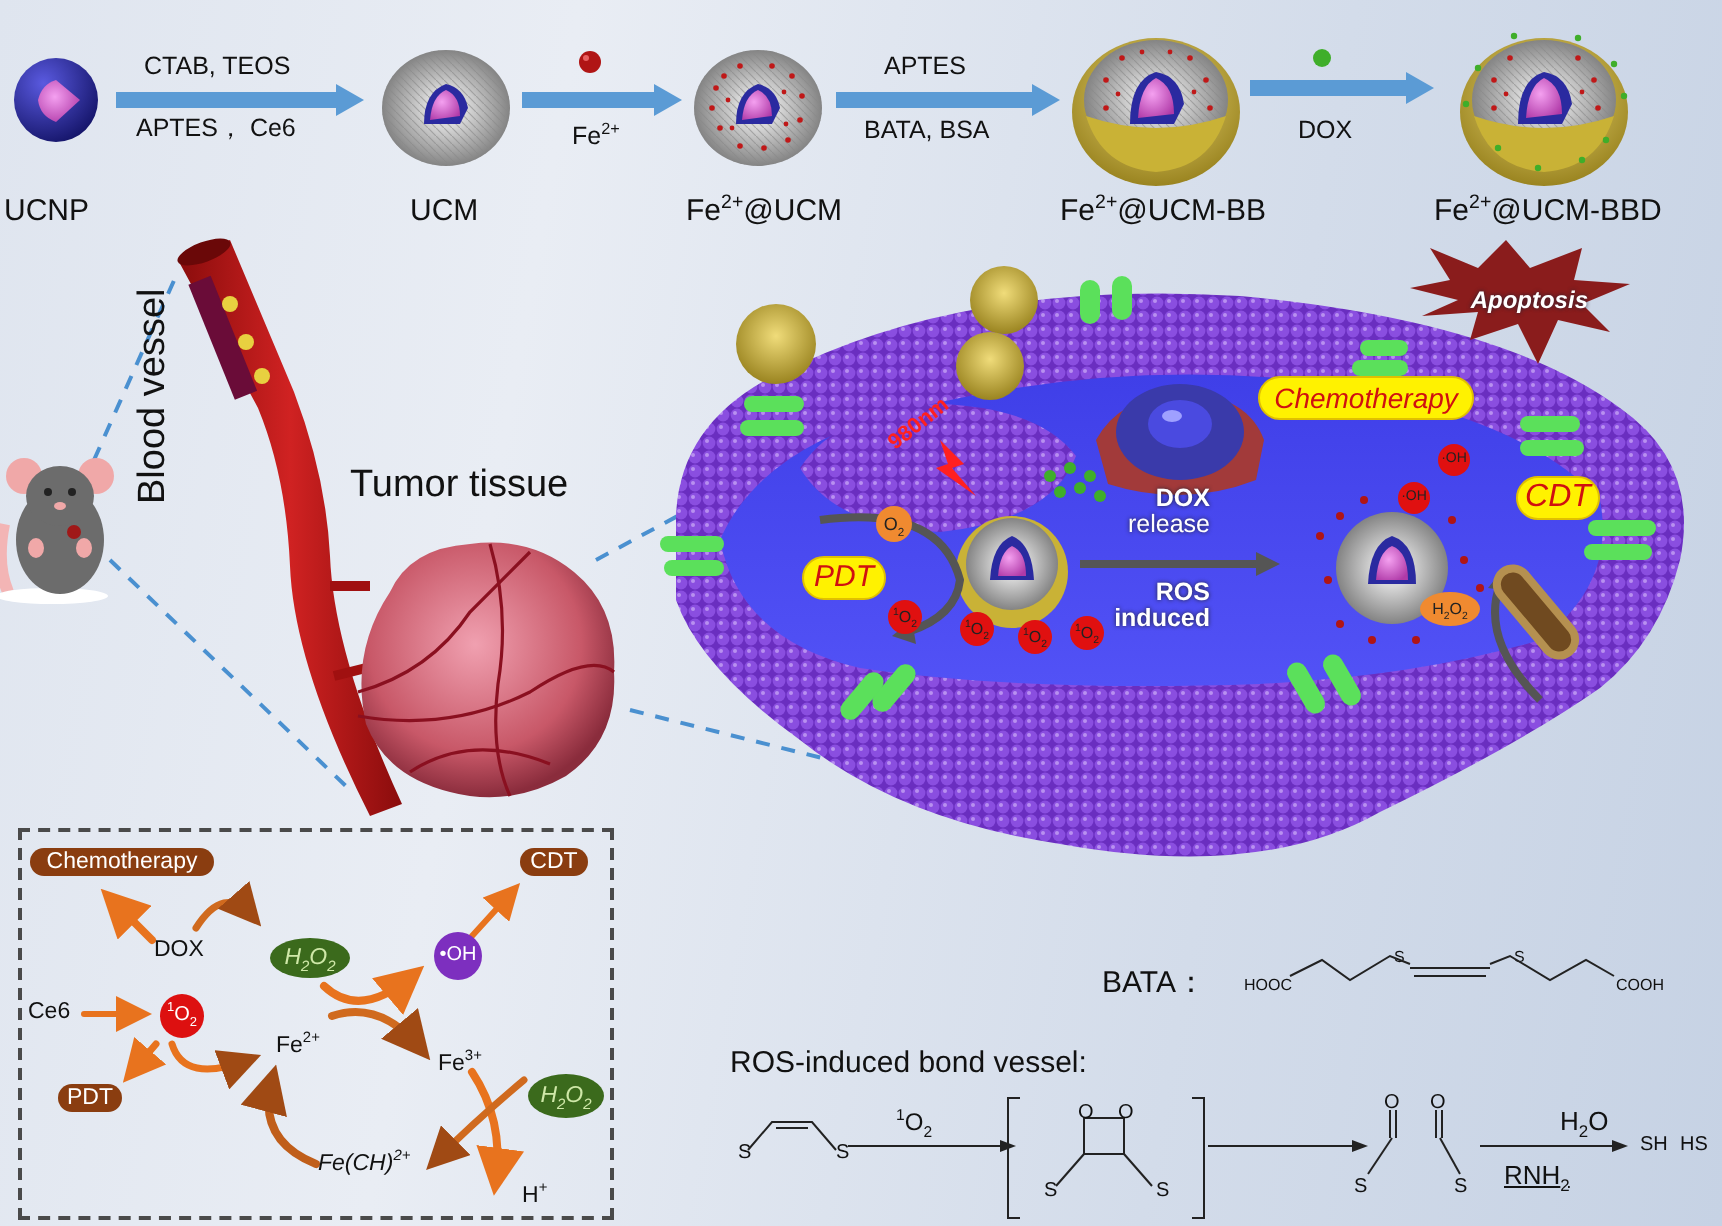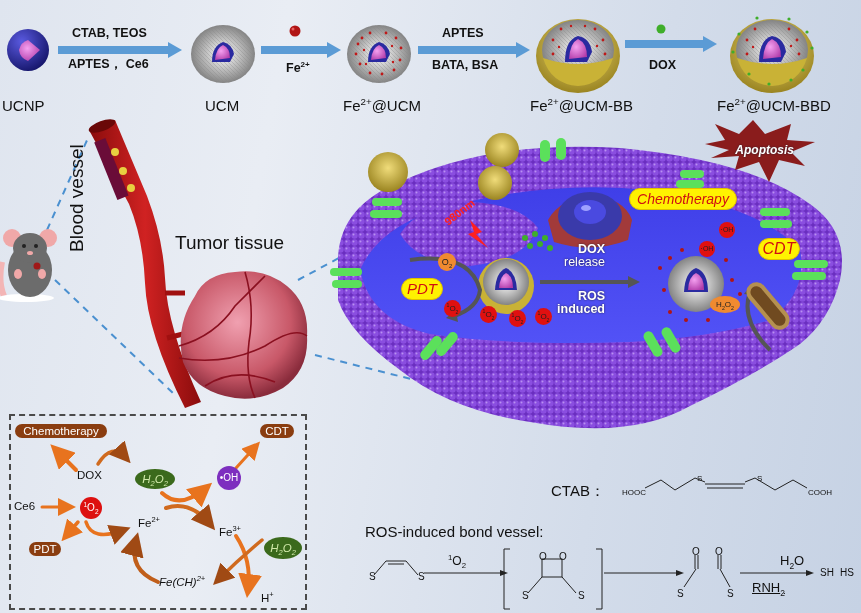--- a/index.html
+++ b/index.html
@@ -3,21 +3,21 @@
 <meta charset="utf-8">
 <style>
   html, body { margin:0; padding:0; }
   body {
     width:861px; height:613px; overflow:hidden; position:relative;
     font-family:"Liberation Sans", sans-serif;
     background: linear-gradient(100deg, #dfe5ef 0%, #e9edf4 30%, #d3dcea 70%, #c6d2e4 100%);
   }
   .lbl { position:absolute; color:#111; white-space:nowrap; }
   .top-label { font-size:15px; }
-  .reagent { font-size:12.5px;font-weight:bold; }
+  .reagent { font-size:12.5px; }
   sup { font-size:65%; vertical-align:super; line-height:0; }
   sub { font-size:65%; vertical-align:sub; line-height:0; }
   svg { position:absolute; overflow:visible; }
   .pill {
     position:absolute; background:#fff200; border-radius:12px; color:#d01010;
     font-style:italic; font-size:14px; text-align:center; border:1px solid #e0c000;
   }
   .cell-text { position:absolute; color:#fff; font-weight:bold; text-align:right; font-size:12.5px; line-height:13px; text-shadow:0 0 2px #223; }
   .mech-box { position:absolute; left:9px; top:414px; width:294px; height:192px; border:2.5px dashed #4a4a4a; }
   .mech-pill { position:absolute; background:#8a3d10; color:#fff; border-radius:9px; font-size:11.5px; text-align:center; padding:1px 0; }
@@ -413,21 +413,21 @@
 
   <span style="position:absolute;left:80px;top:497px;width:22px;height:22px;border-radius:50%;background:#dd1010;color:#fff;font-size:10px;text-align:center;line-height:22px;"><sup>1</sup><span>O</span><sub>2</sub></span>
 
   <span class="mech-text" style="left:138px;top:517px;"><span>Fe</span><sup>2+</sup></span>
   <span class="mech-text" style="left:219px;top:526px;"><span>Fe</span><sup>3+</sup></span>
   <span class="mech-text" style="left:159px;top:576px;font-style:italic;"><span>Fe(CH)</span><sup>2+</sup></span>
   <span class="mech-text" style="left:261px;top:592px;"><span>H</span><sup>+</sup></span>
 </div>
 
 <div>
-  <span class="lbl" style="left:551px;top:482px;font-size:15px;">CTAB：</span>
+  <span class="lbl" style="left:551px;top:482px;font-size:15px;">BATA：</span>
   <span class="lbl" style="left:622px;top:488px;font-size:8px;">HOOC</span>
   <span class="lbl" style="left:808px;top:488px;font-size:8px;">COOH</span>
   <span class="lbl" style="left:697px;top:474px;font-size:8px;">S</span>
   <span class="lbl" style="left:757px;top:474px;font-size:8px;">S</span>
   <svg style="left:645px;top:474px" width="170" height="24">
     <polyline points="0,14 16,6 30,16 50,4 60,8" stroke="#222" stroke-width="1" fill="none"></polyline>
     <line x1="60" y1="10" x2="100" y2="10" stroke="#222" stroke-width="1"></line>
     <line x1="62" y1="14" x2="98" y2="14" stroke="#222" stroke-width="1"></line>
     <polyline points="100,8 110,4 130,16 148,6 162,14" stroke="#222" stroke-width="1" fill="none"></polyline>
   </svg>

